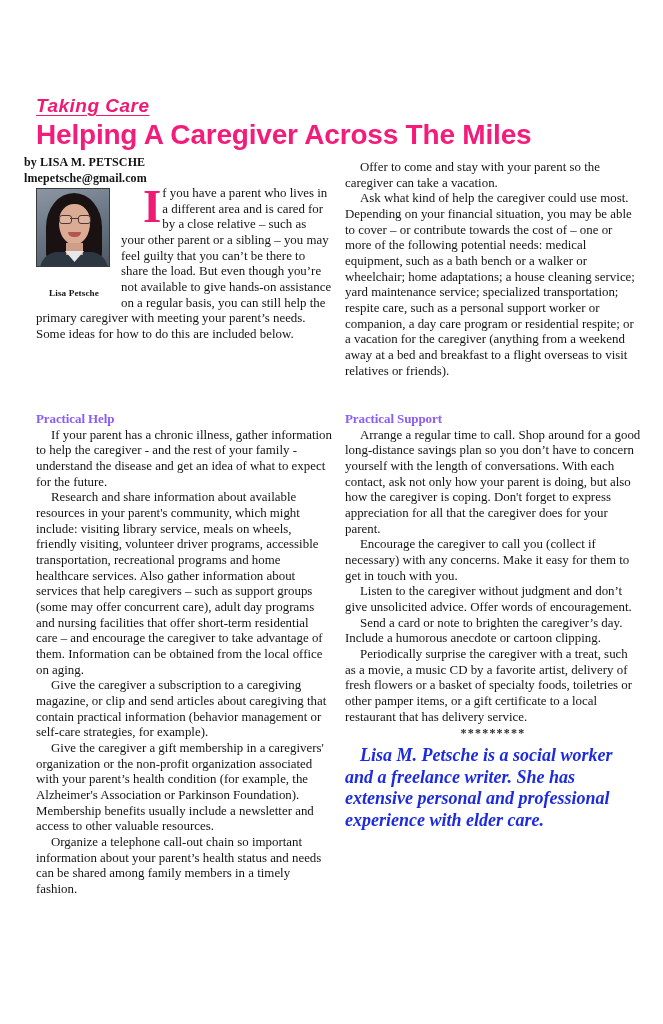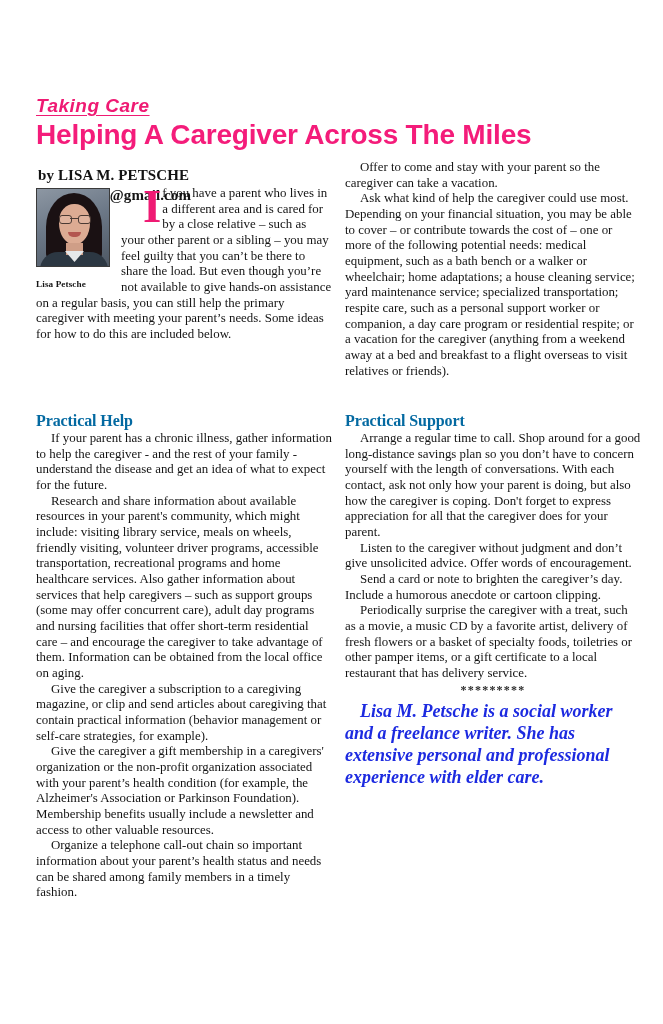--- a/index.html
+++ b/index.html
@@ -52,29 +52,28 @@
     letter-spacing: -0.2px;
     color: #f41c7a;
     line-height: 1.08;
     margin: 4px 0 0 0;
     white-space: nowrap;
   }
 
   
   .byline {
     position: absolute;
-    left: 38px;
+    left: 24px;
     top: 155px;
     font-family: "Liberation Serif", "DejaVu Serif", serif;
     font-weight: bold;
-    font-size: 15px;
+    font-size: 12px;
     line-height: 1.32;
     color: #131313;
     letter-spacing: 0.1px;
-    margin-top: 11px;
   }
   .byline div { white-space: nowrap; }
 
   
   .col {
     position: absolute;
     width: 296px;
     font-size: 12.9px;
     line-height: 1.215;
     text-align: left;
@@ -179,32 +178,32 @@
     position: absolute;
     left: 28px; top: 62px;
     width: 19px; height: 11px;
     background: #e6e8ea;
     clip-path: polygon(0 0, 100% 0, 50% 100%);
   }
   .portrait-caption {
     font-family: "Liberation Serif", "DejaVu Serif", serif;
     font-weight: bold;
     font-size: 9.2px;
-    text-align: left;
+    text-align: center;
     color: #151515;
-    margin-top: 12px;
+    margin-top: 21px;
     letter-spacing: 0.1px;
   }
 
   
   .section-head {
     font-family: "Liberation Serif", "DejaVu Serif", serif;
     font-weight: bold;
-    font-size: 16px;
-    color: #0369a1;
+    font-size: 13px;
+    color: #8b5cf6;
     margin: 0 0 1px 0;
     line-height: 1.12;
     text-indent: 0;
     letter-spacing: -0.1px;
   }
 
   .section-block { position: absolute; width: 296px; }
   .sec-practical { left: 36px;  top: 412px; }
   .sec-emotional { left: 345px; top: 412px; }
 
@@ -278,20 +277,21 @@
     <p>If your parent has a chronic illness, gather information to help the caregiver - and the rest of your family - understand  the disease and get an idea of what to expect for the future.</p>
     <p>Research and share information about available resources in your parent's community, which might include: visiting library service, meals on wheels, friendly visiting, volunteer driver programs, accessible transportation, recreational programs and home healthcare services. Also gather information about services that help caregivers – such as support groups (some may offer concurrent care), adult day programs and nursing facilities that offer short-term residential care – and encourage the caregiver to take advantage of them. Information can be obtained from the local office on aging.</p>
     <p>Give the caregiver a subscription to a caregiving magazine, or clip and send articles about caregiving that contain practical information (behavior management or self-care strategies, for example).</p>
     <p>Give the caregiver a gift membership in a caregivers' organization or the non-profit organization associated with your parent’s health condition (for example, the Alzheimer's  Association or Parkinson Foundation). Membership benefits usually include a newsletter and access to other valuable resources.</p>
     <p>Organize a telephone call-out chain so important information about your parent’s health status and needs can be shared among family members in a timely fashion.</p>
   </div>
 
   <div class="col section-block sec-emotional">
     <h2 class="section-head">Practical Support</h2>
     <p>Arrange a regular time to call. Shop around for a good long-distance savings plan so you don’t have to concern yourself with the length of conversations. With each contact, ask not only how your parent is doing, but also how the caregiver is coping. Don't forget to express appreciation for all that the caregiver  does for your parent.</p>
+    <p>Encourage the caregiver to call you (collect if necessary) with any concerns. Make it easy for them to get in touch with you.</p>
     <p>Listen to the caregiver without judgment and don’t give unsolicited advice. Offer words of encouragement.</p>
     <p>Send a card or note to brighten the caregiver’s day. Include a humorous anecdote or cartoon clipping.</p>
     <p>Periodically surprise the caregiver with a treat, such as a movie, a music CD by a favorite artist, delivery of fresh flowers or a basket of specialty foods, toiletries or other pamper items, or a gift certificate to a local restaurant that has delivery service.</p>
 
     <div class="stars">*********</div>
 
     <p class="bio">Lisa M. Petsche is a social worker and a freelance writer. She has extensive personal and professional experience with elder care.</p>
   </div>
 
 </div>

